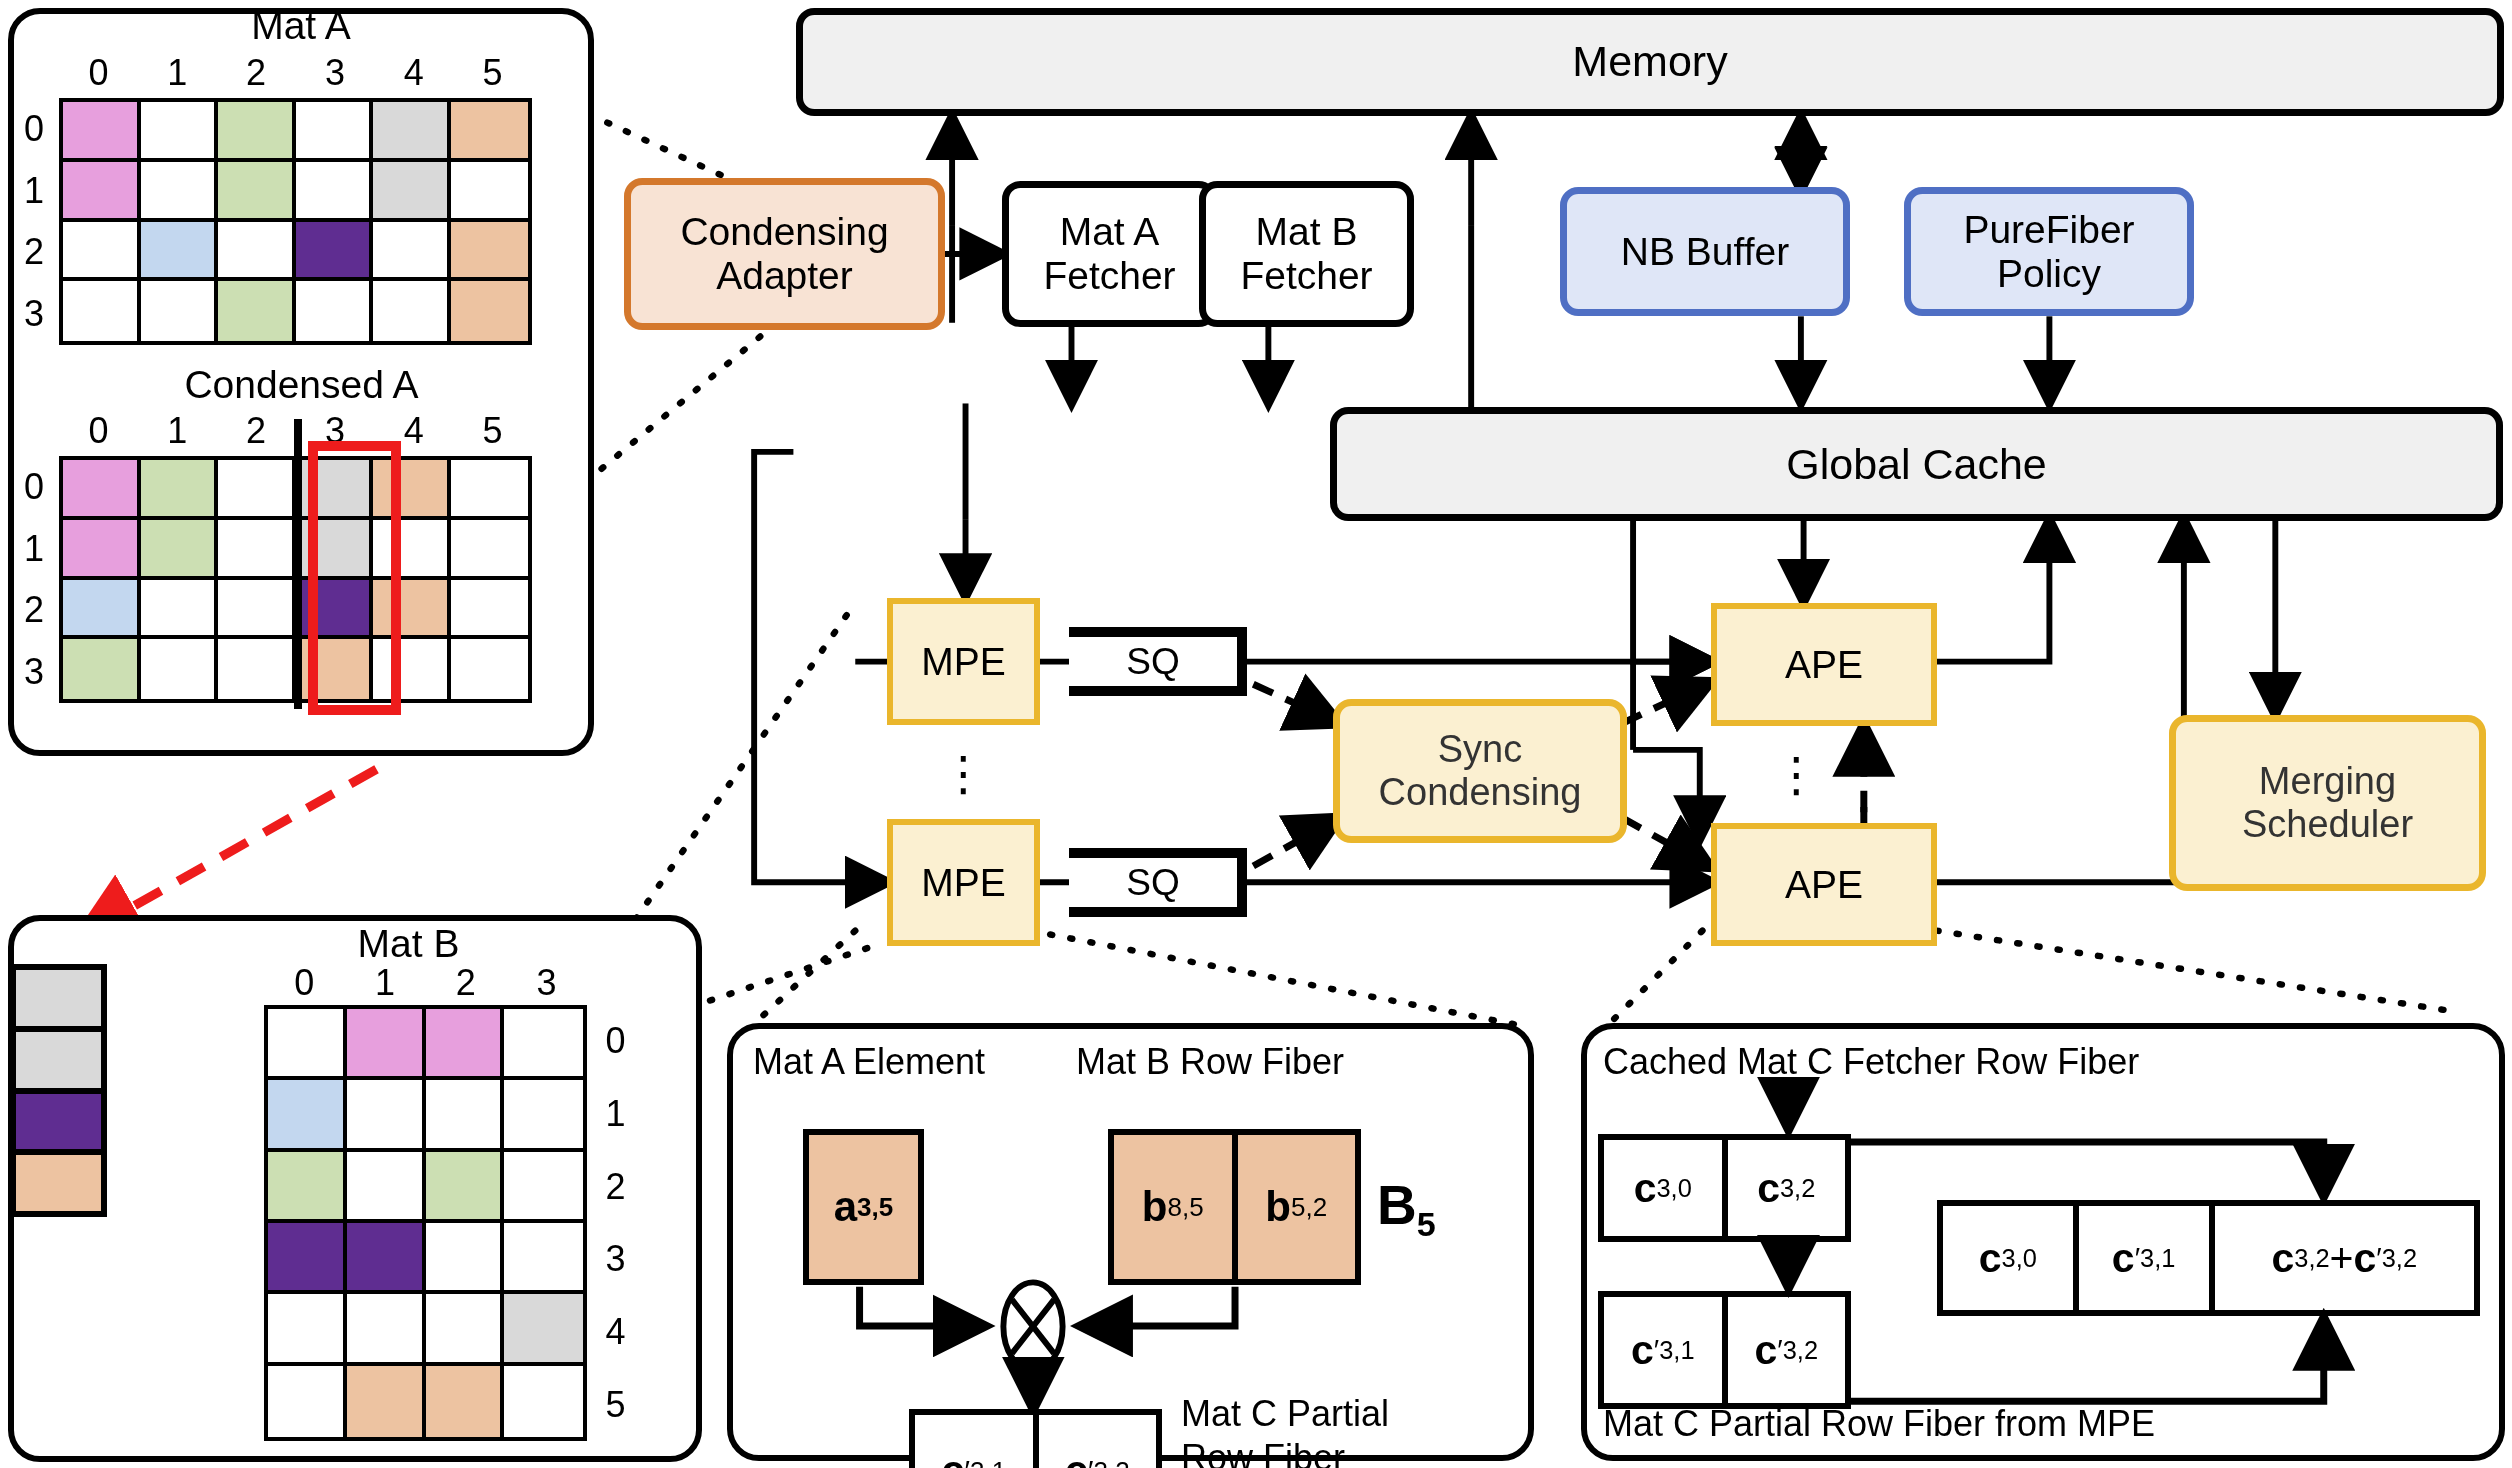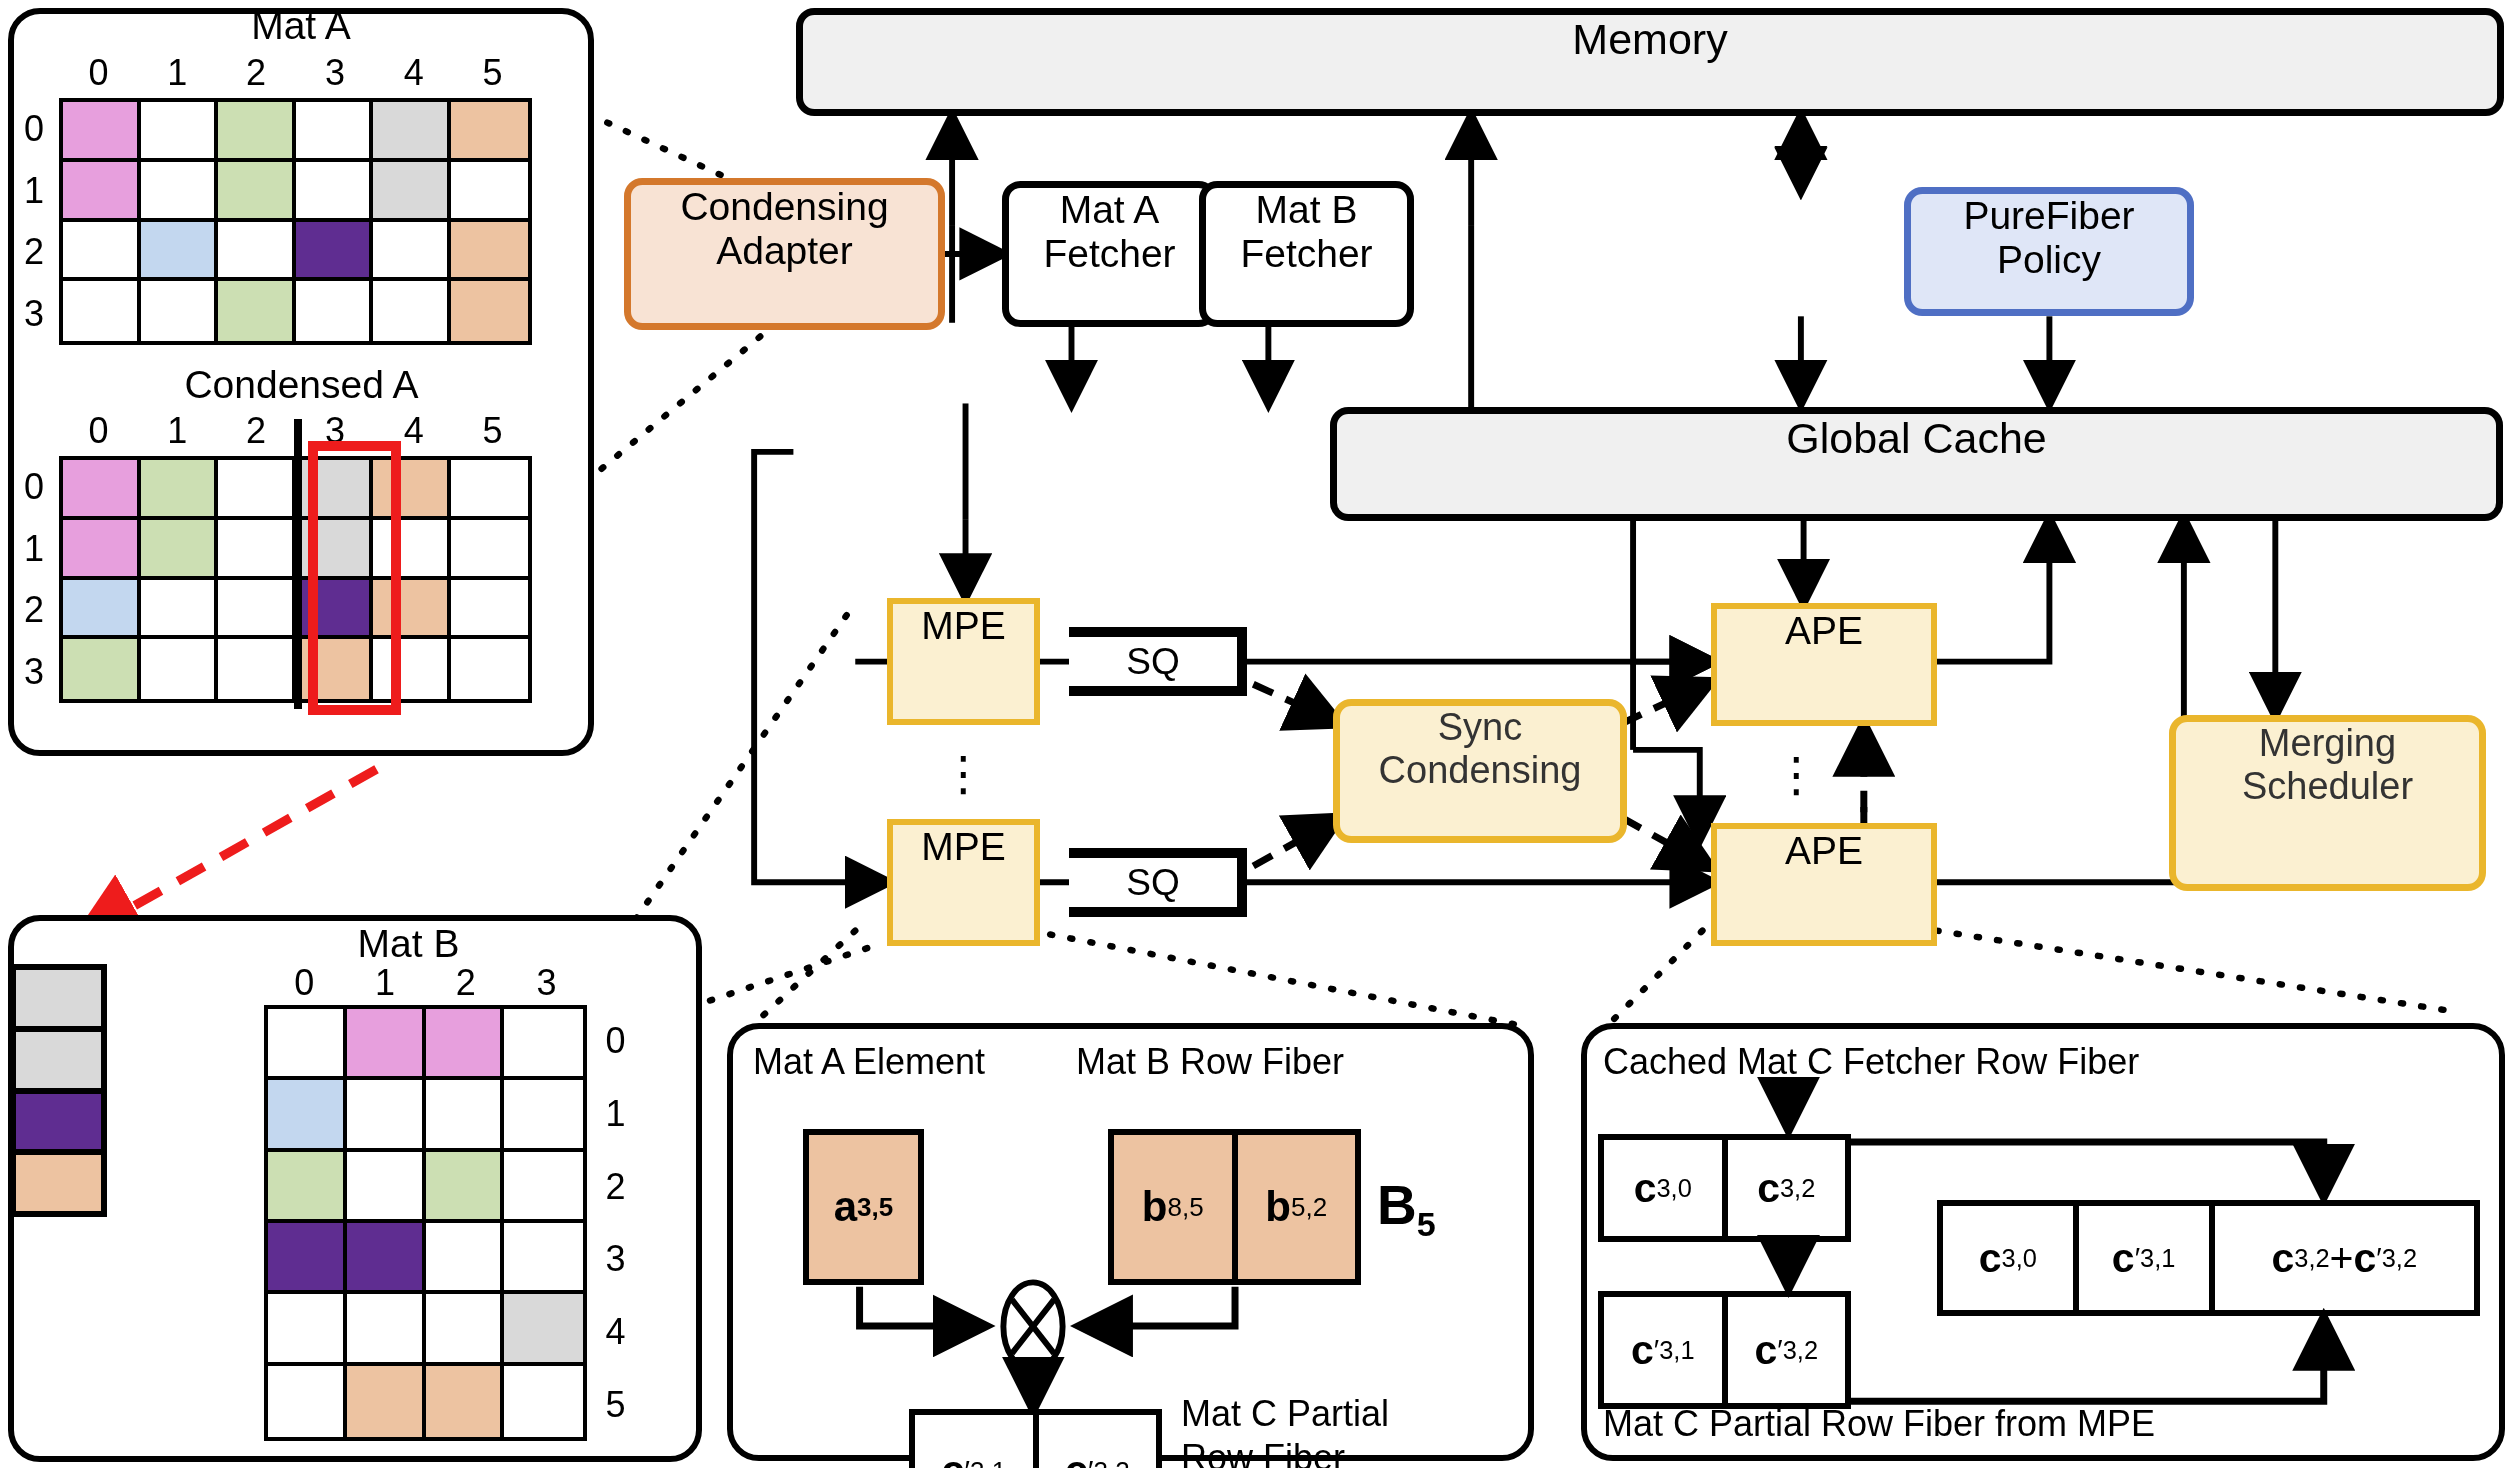--- a/index.html
+++ b/index.html
@@ -3,21 +3,21 @@
 <meta charset="utf-8">
 <style>
   html,body{margin:0;padding:0;background:#fff;}
   body{width:2512px;height:1468px;position:relative;
        font-family:"Liberation Sans","DejaVu Sans",sans-serif;overflow:hidden;}
   #root{position:absolute;left:0;top:0;width:2512px;height:1468px;}
   svg.layer{position:absolute;left:0;top:0;width:2512px;height:1468px;overflow:visible;}
   .txt{position:absolute;color:#000;white-space:pre;line-height:1.05;}
   .ctr{display:flex;align-items:center;justify-content:center;text-align:center;}
   .panel{position:absolute;border:6px solid #000;border-radius:32px;background:#fff;box-sizing:border-box;}
-  .blk{position:absolute;box-sizing:border-box;display:flex;align-items:flex-start;
+  .blk{position:absolute;box-sizing:border-box;display:flex;align-items:center;
        justify-content:center;text-align:center;}
   .rr{border-radius:18.3px;}
 </style>
 </head>
 <body>
 
 <div id="root">
 
   <svg class="layer" viewBox="0 0 4670 2729" width="2512" height="1468">
     <defs>
@@ -278,20 +278,23 @@
   <div class="blk rr" style="left:1002px;top:181px;width:215px;height:146px;background:#fff;border:7px solid #000;">
     <span style="font-size:39px;white-space:pre-line;">Mat A
 Fetcher</span>
   </div>
 
   <div class="blk rr" style="left:1199px;top:181px;width:215px;height:146px;background:#fff;border:7px solid #000;">
     <span style="font-size:39px;white-space:pre-line;">Mat B
 Fetcher</span>
   </div>
 
+  <div class="blk rr" style="left:1560px;top:187px;width:290px;height:129px;background:#dfe6f7;border:7px solid #4f6fc4;">
+    <span style="font-size:39px;">NB Buffer</span>
+  </div>
 
   <div class="blk rr" style="left:1904px;top:187px;width:290px;height:129px;background:#dfe6f7;border:7px solid #4f6fc4;">
     <span style="font-size:39px;white-space:pre-line;">PureFiber
 Policy</span>
   </div>
 
 
   <div class="blk rr" style="left:1330px;top:407px;width:1173px;height:114px;background:#f0f0f0;border:7px solid #000;">
     <span style="font-size:43px;">Global Cache</span>
   </div>

